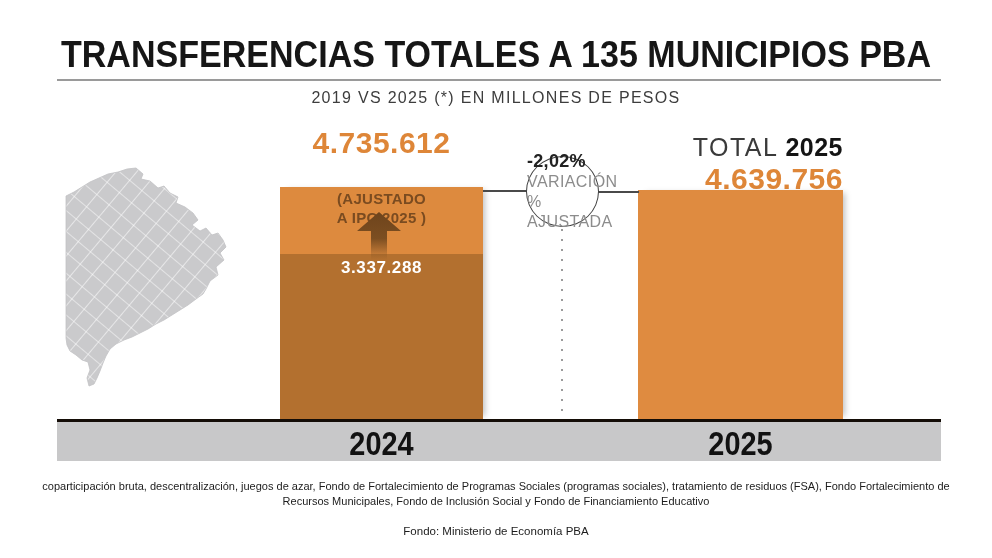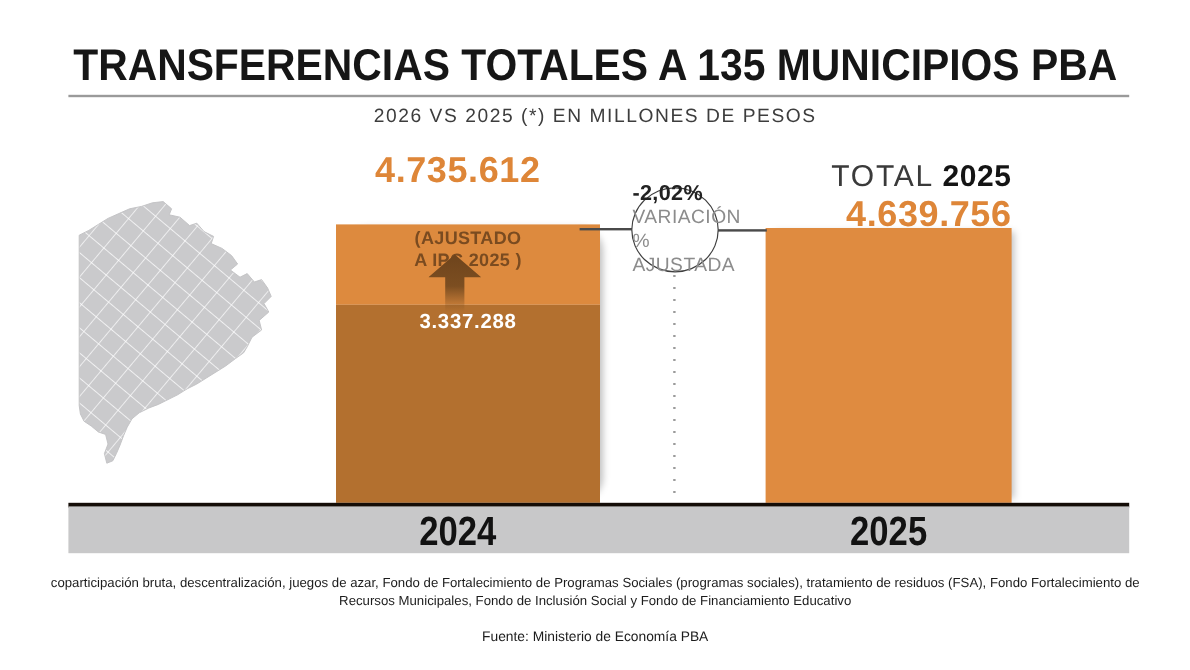--- a/index.html
+++ b/index.html
@@ -32,21 +32,21 @@
   .col-label { position: absolute; text-align: center; white-space: nowrap; }
   .total-line { font-size: 25px; color: #333333; }
   .total-word { font-weight: 400; letter-spacing: 1.5px; color: #3a3a3a; }
   .total-year { font-weight: 800; color: #141414; letter-spacing: 0.5px; }
   .amount { font-size: 30px; font-weight: 800; color: #de8638; letter-spacing: 0.5px; }
   
   .bar {
     position: absolute;
     box-shadow: 5px 0 6px -3px rgba(0,0,0,0.25);
   }
-  .bar-2024 { left: 280px; top: 187px; width: 220px; height: 232px; border-radius: 22px; }
+  .bar-2024 { left: 280px; top: 187px; width: 203px; height: 232px; }
   .bar-2024-top { position: absolute; top: 0; left: 0; width: 100%; height: 67px; background: #dd8a3e; }
   .bar-2024-bottom { position: absolute; top: 67px; left: 0; width: 100%; height: 165px; background: #b3702f; }
   .adjust-note {
     position: absolute; top: 3px; left: 0; width: 100%;
     text-align: center; font-size: 15px; font-weight: 600;
     color: #7a4b20; line-height: 1.25; letter-spacing: 0.3px;
   }
   .arrow-up { position: absolute; left: 77px; top: 25px; }
   .nominal-value {
     position: absolute; top: 71px; left: 0; width: 100%;
@@ -94,21 +94,21 @@
     text-align: center; font-size: 11.5px; color: #1c1c1c;
   }
 </style>
 </head>
 <body>
 
 <div class="stage">
 
   <div class="title">TRANSFERENCIAS TOTALES A 135 MUNICIPIOS PBA</div>
   <div class="title-rule"></div>
-  <div class="subtitle">2026 VS 2025 (*) EN MILLONES DE PESOS</div>
+  <div class="subtitle">2019 VS 2025 (*) EN MILLONES DE PESOS</div>
 
   <div class="map-wrap">
     <svg width="172" height="226" viewBox="0 0 172 226" aria-hidden="true">
       <defs>
         <pattern id="muni" width="16" height="16" patternUnits="userSpaceOnUse" patternTransform="rotate(40)">
           <rect width="16" height="16" fill="#cacacc"></rect>
           <path d="M0 0H16M0 0V16" stroke="#ffffff" stroke-width="1.1"></path>
         </pattern>
       </defs>
       <path d="M76,5 L83,11 L81,16 L90,18 L98,25 L104,23 L110,30 L118,34 L116,40 L125,44 L133,50 L138,57 L132,62 L140,68 L146,65 L152,72 L158,70 L163,77 L166,84 L160,90 L164,97 L156,104 L158,112 L150,118 L146,126 L143,131 L136,136 L128,142 L120,147 L112,152 L104,157 L96,161 L88,166 L80,170 L72,174 L64,177 L56,181 L50,186 L46,193 L43,200 L40,208 L37,215 L34,221 L29,223 L27,215 L30,207 L28,199 L22,197 L16,192 L10,188 L7,182 L6,175 L6,33 L14,29 L22,24 L30,19 L39,15 L48,11 L58,9 L67,6 Z" fill="url(#muni)" stroke="#c2c2c4" stroke-width="0.8"></path>
@@ -157,15 +157,15 @@
     <div class="badge-caption">VARIACIÓN %</div>
     <div class="badge-caption">AJUSTADA</div>
   </div>
 
   <div class="axis-line"></div>
   <div class="axis-band"></div>
   <div class="axis-year axis-year-2024">2024</div>
   <div class="axis-year axis-year-2025">2025</div>
 
   <div class="fn-detail">coparticipación bruta, descentralización, juegos de azar, Fondo de Fortalecimiento de Programas Sociales (programas sociales), tratamiento de residuos (FSA), Fondo Fortalecimiento de Recursos Municipales, Fondo de Inclusión Social y Fondo de Financiamiento Educativo</div>
-  <div class="fn-source">Fuente: Ministerio de Economía PBA</div>
+  <div class="fn-source">Fondo: Ministerio de Economía PBA</div>
 
 </div>
 
 </body></html>

